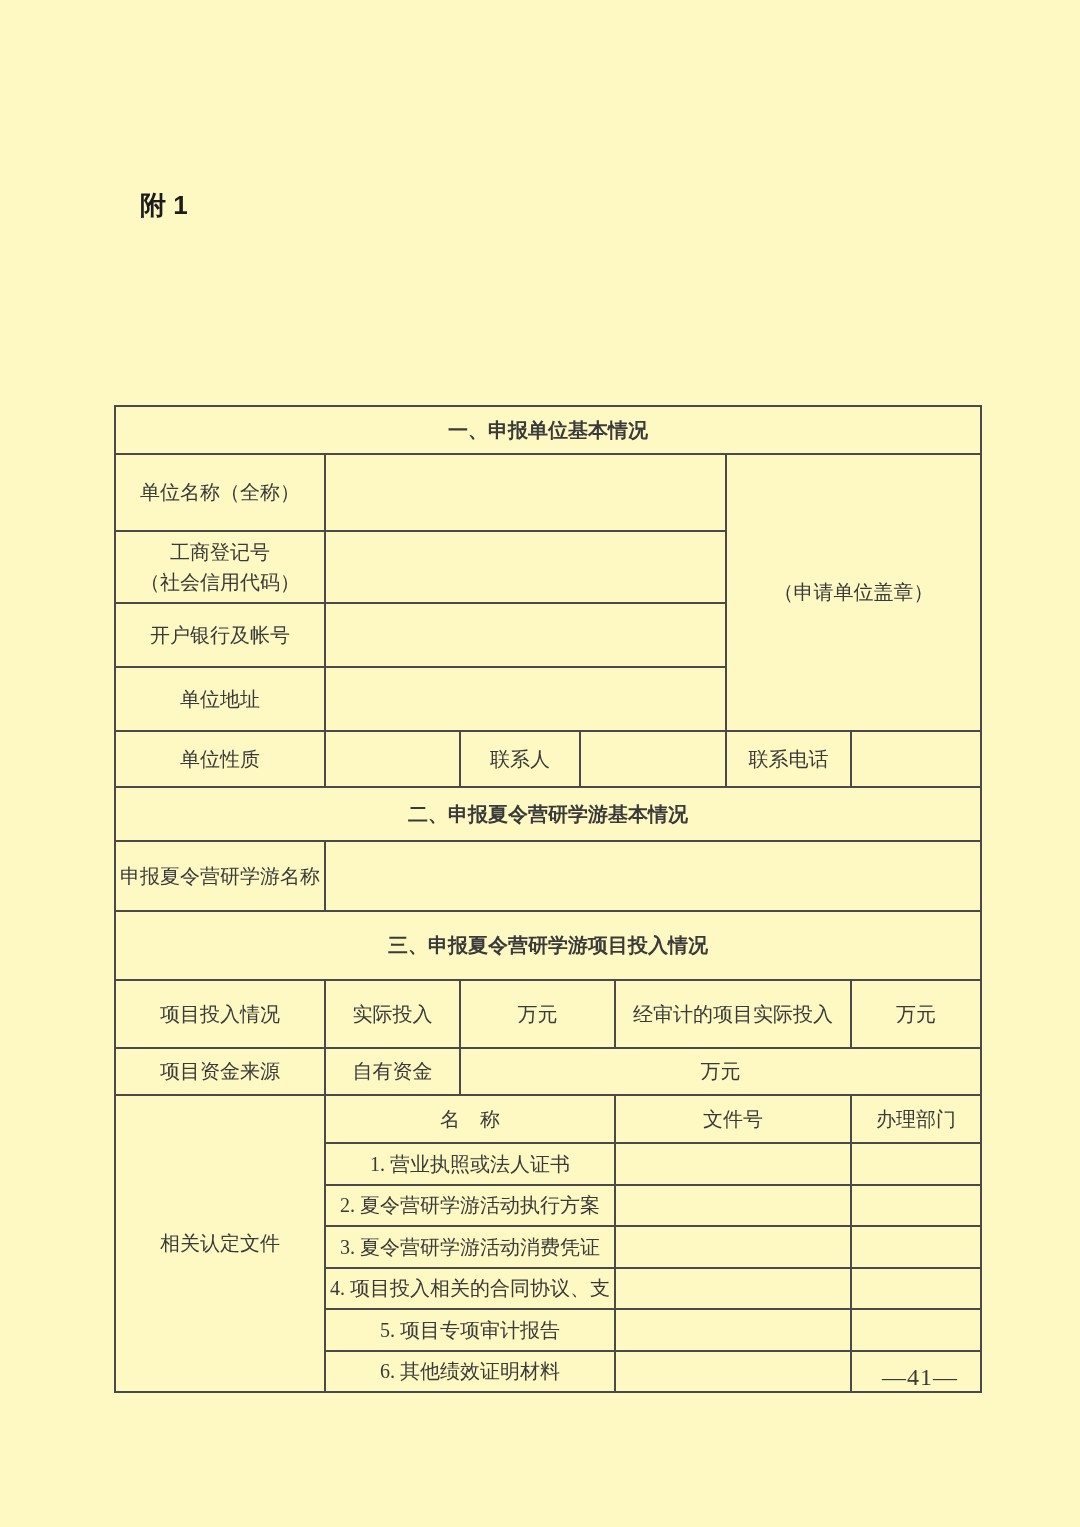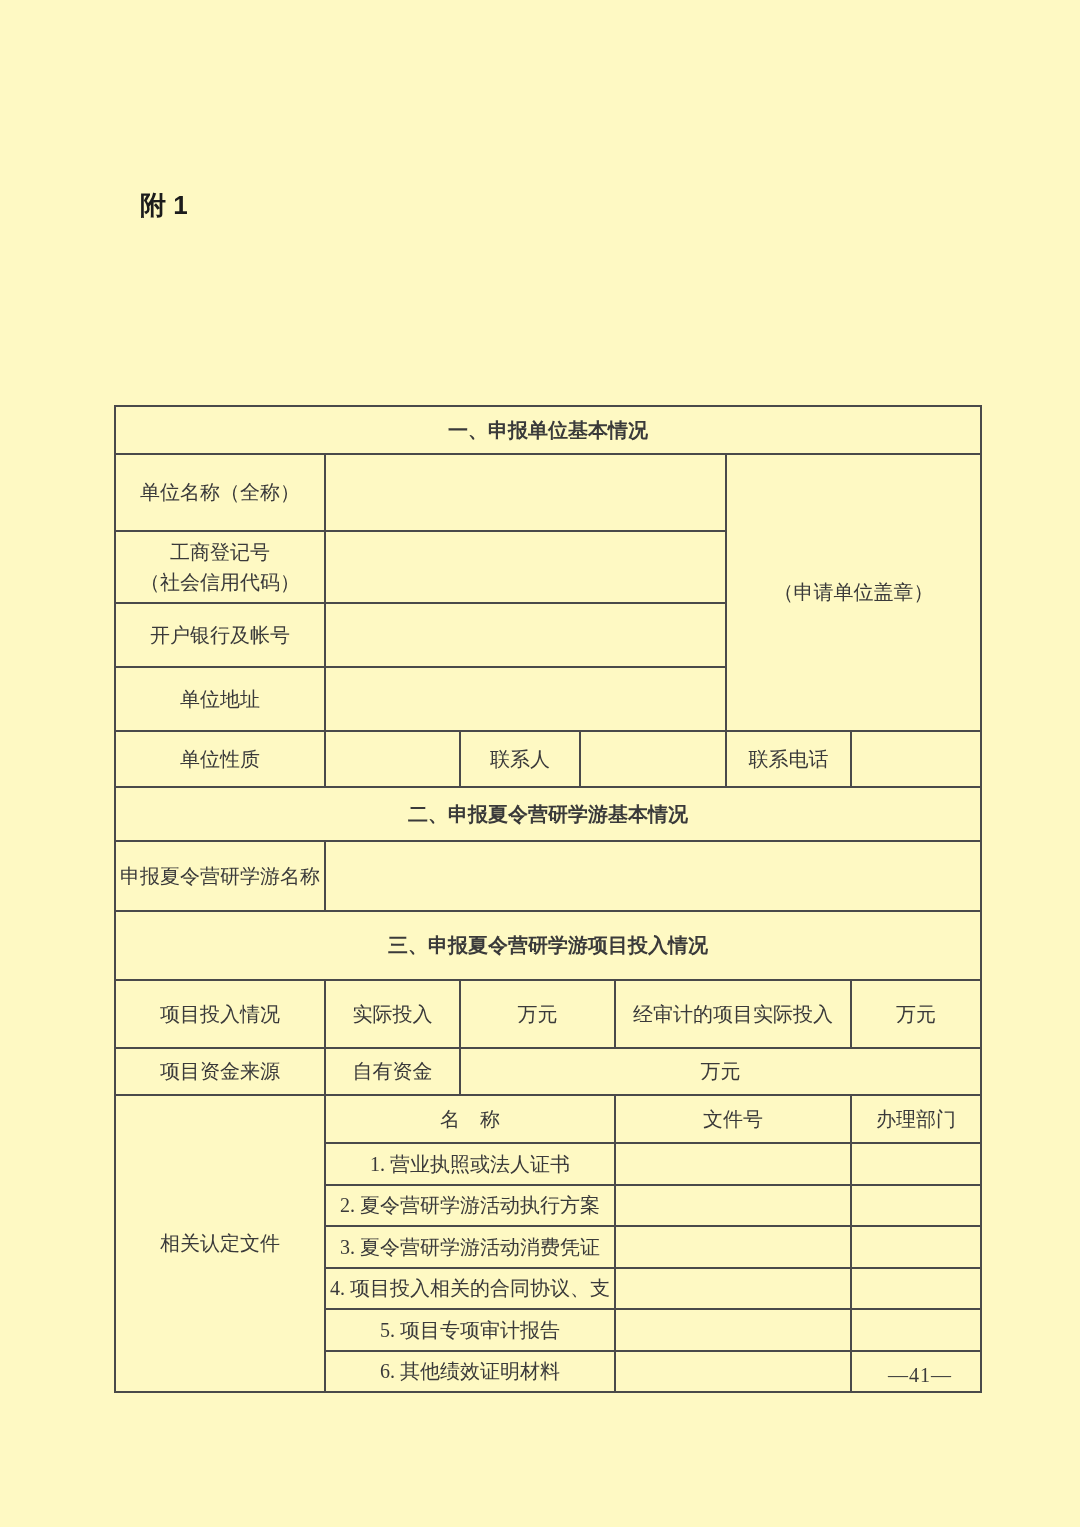--- a/index.html
+++ b/index.html
@@ -50,21 +50,21 @@
   tr.h54 td { height:54px; }
   tr.h70 td { height:70px; }
   tr.h52 td { height:69px; }
   tr.h68 td { height:68px; }
   tr.h46 td { height:47px; }
   tr.h42 td { height:42px; }
   tr.h41 td { height:41px; }
 
   .page-number {
     position:absolute; top:1364px; left:860px; width:120px;
-    text-align:center; font-size:20px; color:#3b3b3b; letter-spacing:1px;
+    text-align:center; font-size:24px; color:#3b3b3b; letter-spacing:1px;
   }
 </style>
 </head>
 <body>
 
 <div class="page">
 
   <div class="attach-label">附 1</div>
 
 

